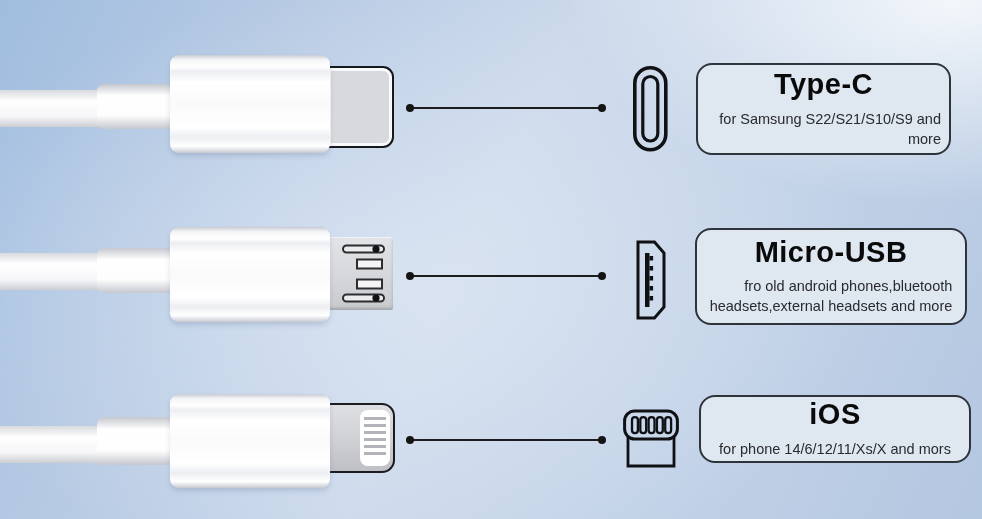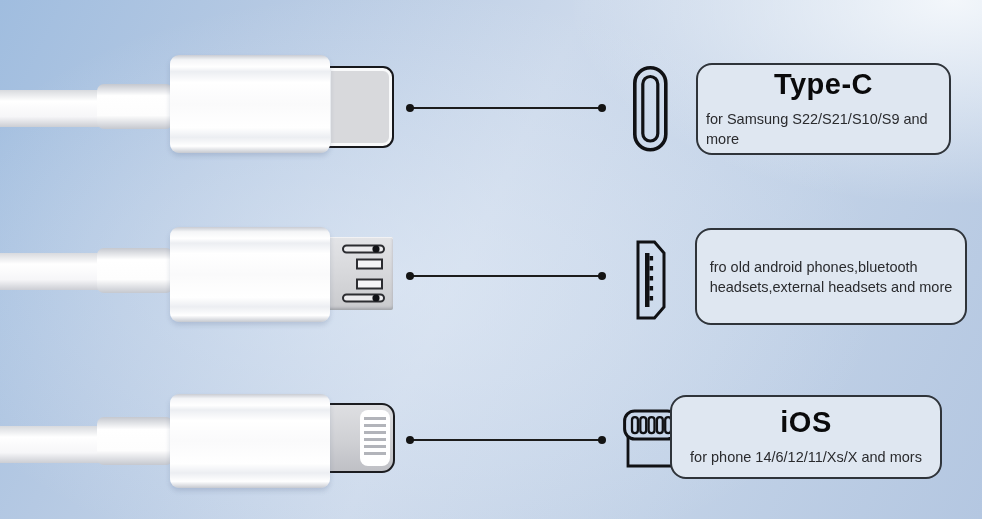--- a/index.html
+++ b/index.html
@@ -67,21 +67,21 @@
   
   .icon { position:absolute; }
 
   
   .box {
     position:absolute; background:#dfe7f1; border:2px solid #2f343a;
     border-radius:16px; display:flex; flex-direction:column;
     align-items:center; justify-content:center; gap:9px; padding:6px 8px;
   }
   .box-title { font-size:29px; font-weight:700; color:#0a0a0b; letter-spacing:.5px; line-height:1.05; }
-  .box-desc  { font-size:14.5px; color:#2a2b2e; text-align:left; line-height:1.38; white-space:pre-line; }
+  .box-desc  { font-size:14.5px; color:#2a2b2e; text-align:right; line-height:1.38; white-space:pre-line; }
 
   
   .r1 .cable { left:-6px;  top:90px;  width:112px; height:37px; }
   .r1 .neck  { left:97px;  top:84px;  width:76px;  height:45px; }
   .r1 .body  { left:170px; top:55px;  width:160px; height:98px; }
   .r1 .plug  { left:326px; top:66px;  width:68px;  height:82px; }
   .r1 .line  { left:408px; top:107px; width:196px; }
   .r1 .icon  { left:632px; top:65px; }
   .r1 .box   { left:696px; top:63px;  width:255px; height:92px; }
 
@@ -94,21 +94,21 @@
   .r2 .icon  { left:636px; top:240px; }
   .r2 .box   { left:695px; top:228px; width:272px; height:97px; }
 
   
   .r3 .cable { left:-6px;  top:426px; width:112px; height:37px; }
   .r3 .neck  { left:97px;  top:417px; width:76px;  height:48px; }
   .r3 .body  { left:170px; top:394px; width:160px; height:94px; }
   .r3 .plug  { left:324px; top:403px; width:71px;  height:70px; }
   .r3 .line  { left:408px; top:439px; width:196px; }
   .r3 .icon  { left:622px; top:408px; }
-  .r3 .box   { left:670px; top:395px; width:272px; height:84px; }
+  .r3 .box   { left:699px; top:395px; width:272px; height:68px; }
 </style>
 </head>
 <body>
 
 <div class="stage">
 
   <div class="row r1">
     <div class="cable"></div>
     <div class="neck"></div>
     <div class="plug plug-typec"></div>
@@ -146,20 +146,21 @@
         <path d="M2,2 h16.5 l9.5,11 v54 l-9.5,11 h-16.5 z" fill="none" stroke="#101114" stroke-width="3"></path>
         <path d="M9,13 h4.5 v54 h-4.5 z" fill="#101114"></path>
         <rect x="13.5" y="16" width="3.6" height="4.5" fill="#101114"></rect>
         <rect x="13.5" y="26" width="3.6" height="4.5" fill="#101114"></rect>
         <rect x="13.5" y="36" width="3.6" height="4.5" fill="#101114"></rect>
         <rect x="13.5" y="46" width="3.6" height="4.5" fill="#101114"></rect>
         <rect x="13.5" y="56" width="3.6" height="4.5" fill="#101114"></rect>
       </svg>
     </div>
     <div class="box">
+      <div class="box-title">Micro-USB</div>
       <div class="box-desc">fro old android phones,bluetooth
 headsets,external headsets and more</div>
     </div>
   </div>
 
   <div class="row r3">
     <div class="cable"></div>
     <div class="neck"></div>
     <div class="plug plug-lightning">
       <div class="contact-plate">

